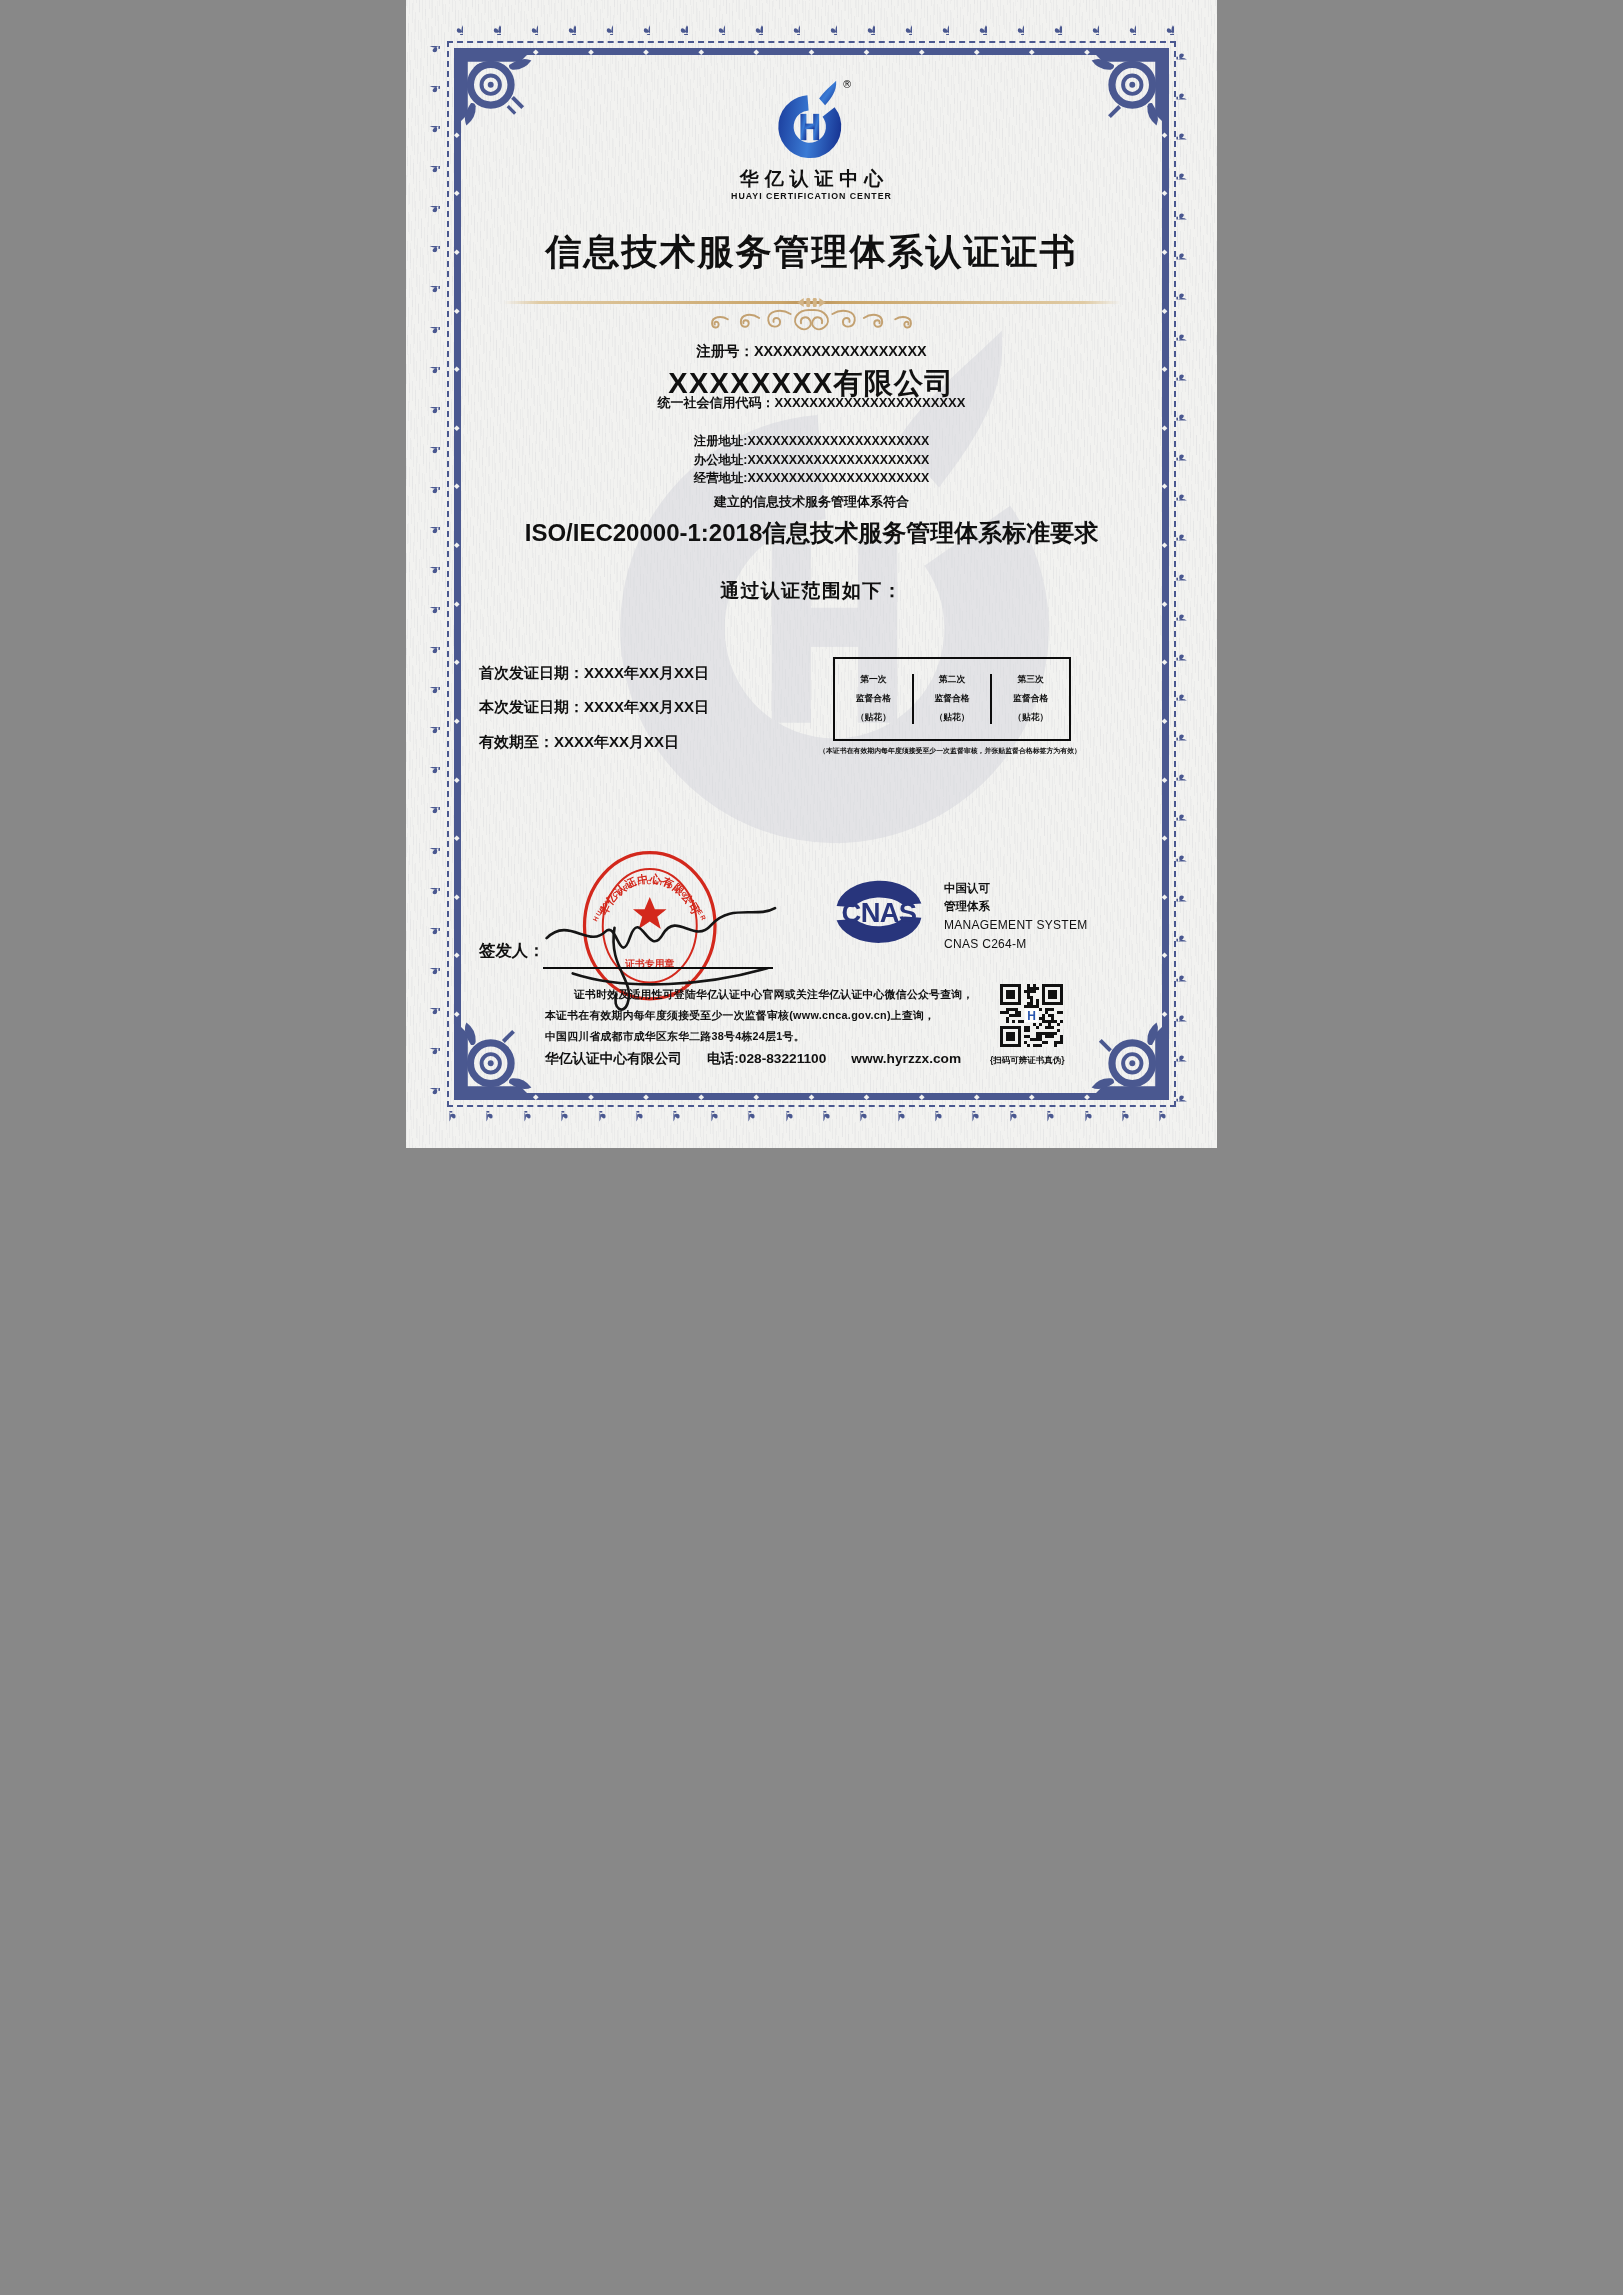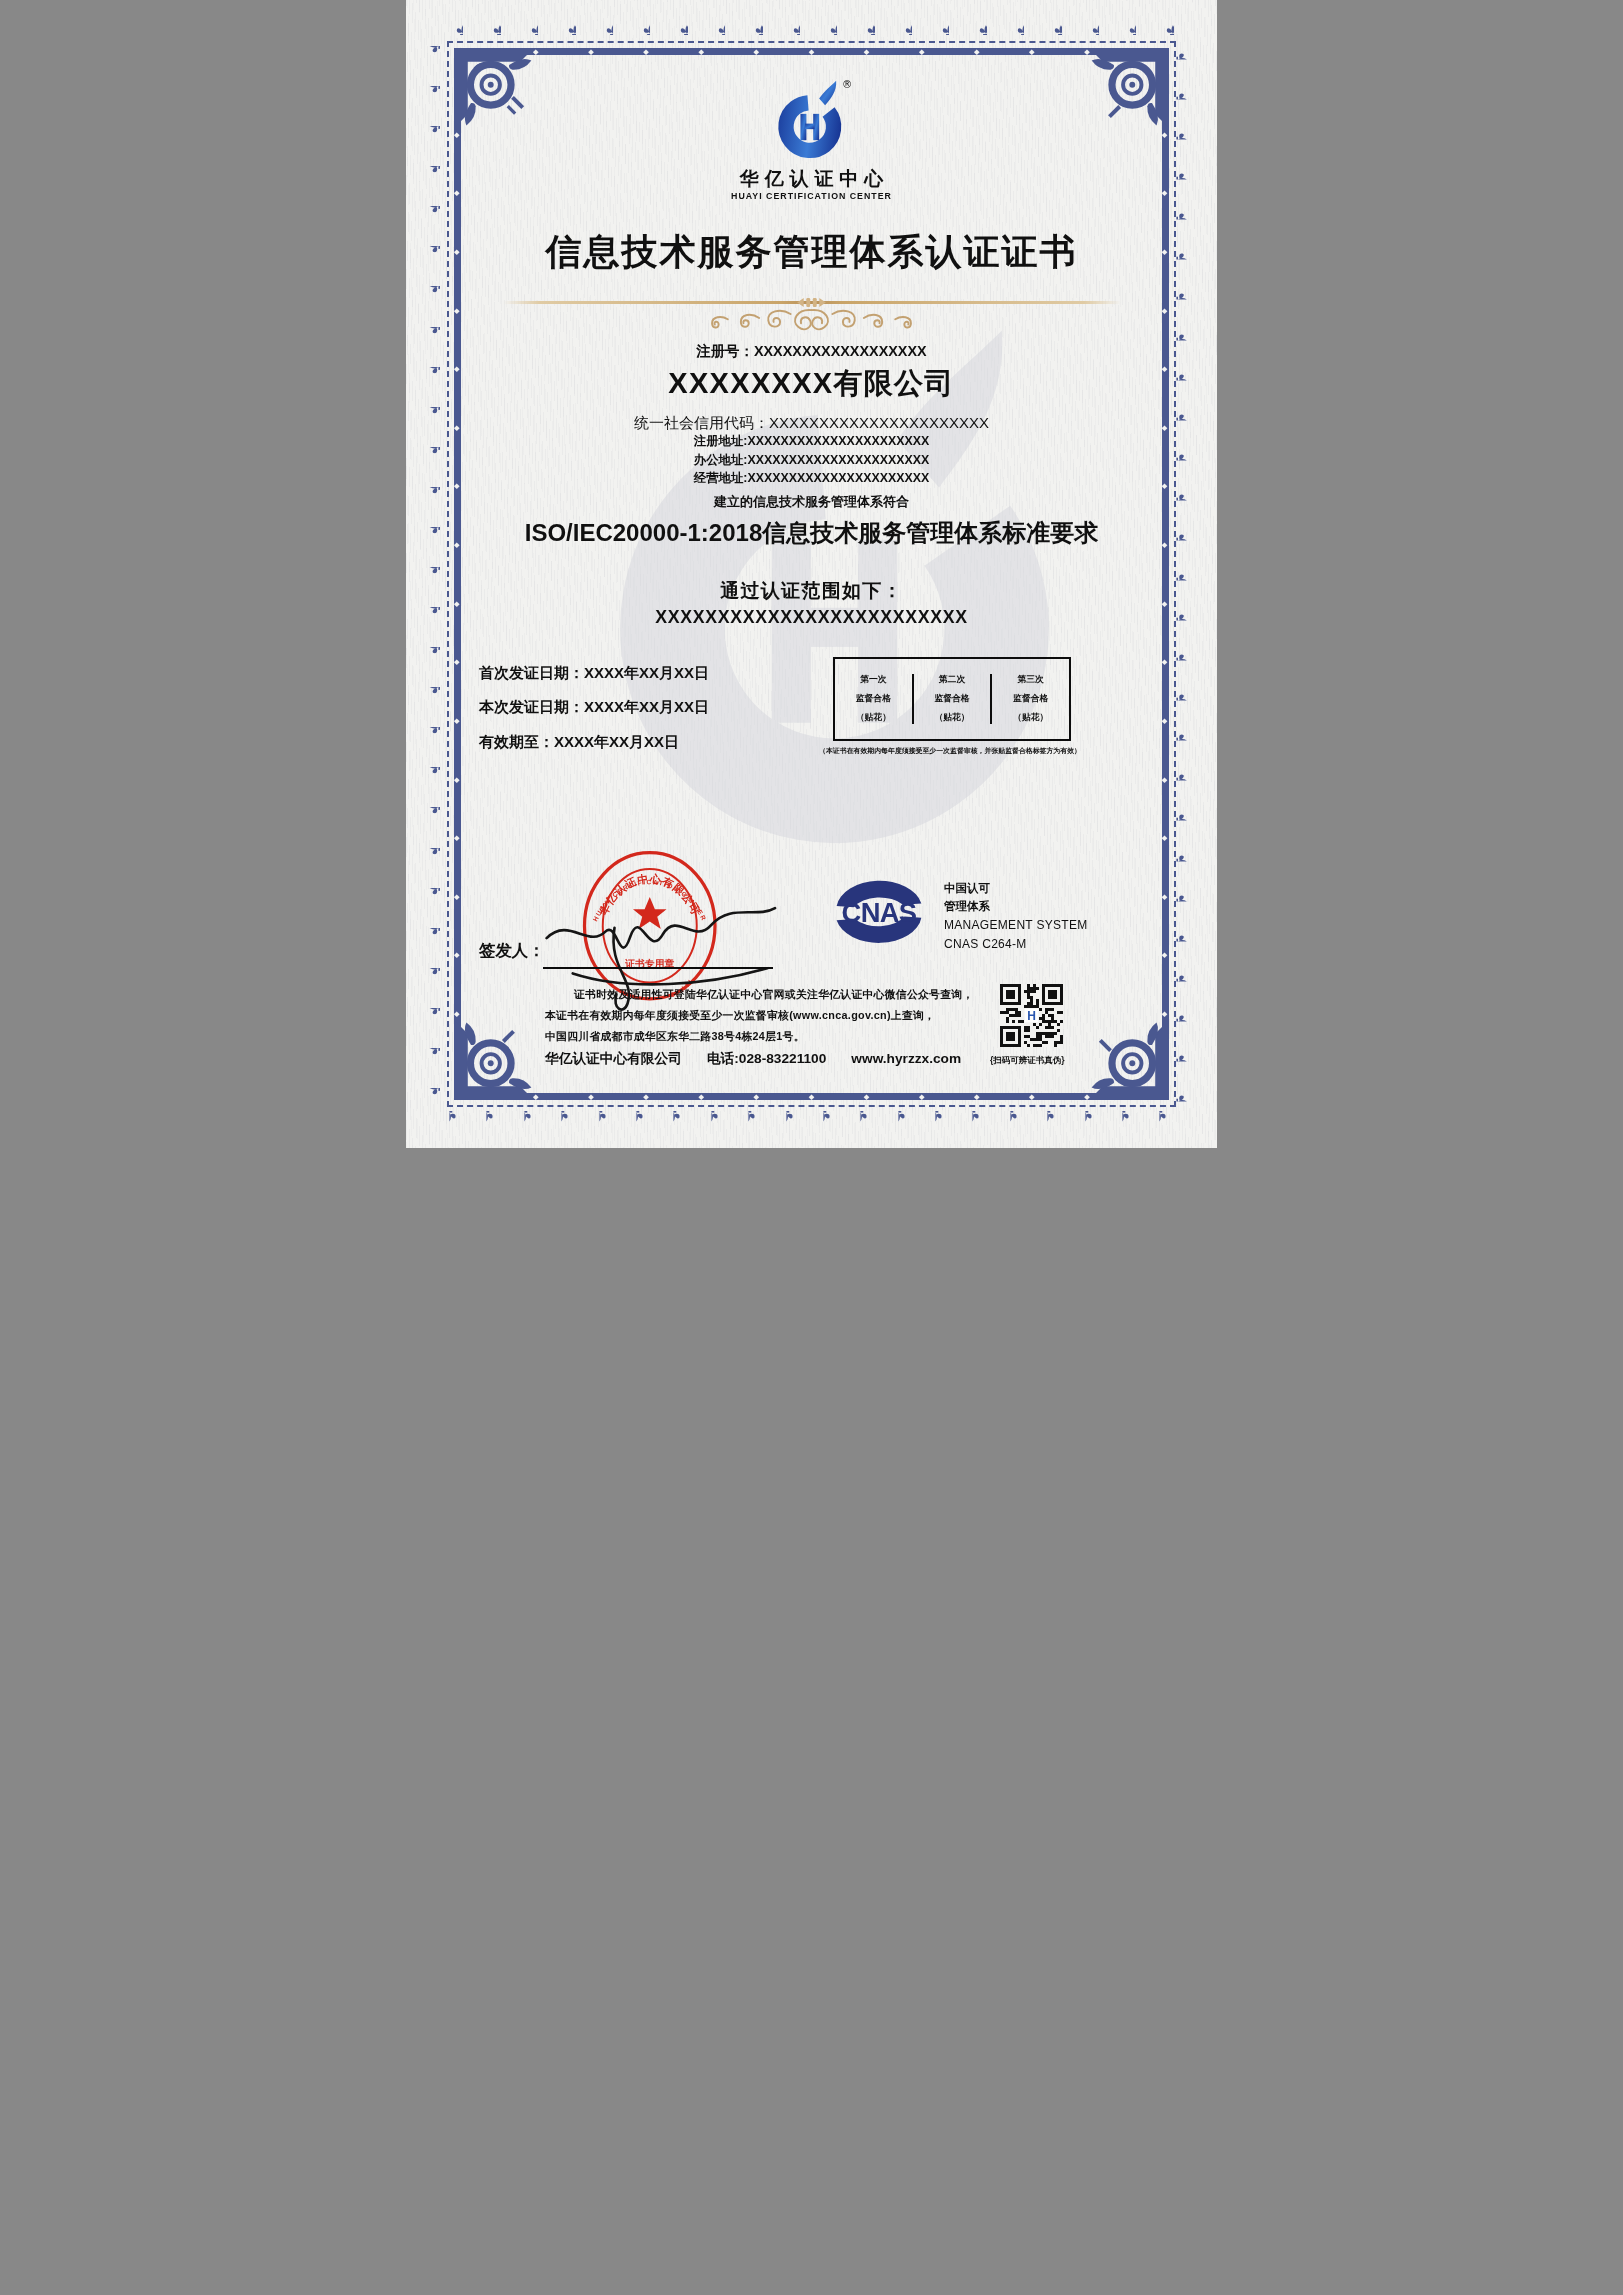--- a/index.html
+++ b/index.html
@@ -42,21 +42,21 @@
   
   .content{position:absolute; inset:0; z-index:5;}
   .watermark{position:absolute; left:167px; top:308px; width:523px; height:589px; z-index:1; opacity:0.55;}
   .logo-cn{top:166px; font-size:19px; font-weight:900; letter-spacing:5.9px; text-indent:5.9px;}
   .logo-en{top:191px; font-size:8.8px; font-weight:800; letter-spacing:1px;}
   .cert-title{top:228px; font-size:36px; font-weight:900; letter-spacing:2px;}
   .gold-line{top:301px; left:97px; width:618px; height:2.6px;
     background:linear-gradient(90deg, rgba(201,164,104,0) 0%, #e0cba4 6%, #c9a468 45%, #b8915a 50%, #c9a468 55%, #e0cba4 94%, rgba(201,164,104,0) 100%);}
   .reg-line{top:342px; font-size:14.4px; font-weight:800;}
   .company{top:364px; font-size:29px; font-weight:900; letter-spacing:1.3px;}
-  .credit{top:414px; font-size:15px; font-weight:400;}
+  .credit{top:394px; font-size:13px; font-weight:700;}
   .addr{font-size:12.4px; font-weight:800;}
   .conf1{top:493px; font-size:13px; font-weight:900;}
   .conf2{top:517px; font-size:24px; font-weight:900;}
   .scope-label{top:578px; font-size:19px; font-weight:800; letter-spacing:1.3px;}
   .scope-value{top:607px; font-size:17.7px; font-weight:800; letter-spacing:0.7px;}
   .date-row{left:73px; font-size:15px; font-weight:700;}
   .sup-table{left:427px; top:657px; width:234px; height:80px; border:2px solid #0c0c0c; display:flex; background:transparent;align-items:center;}
   .sup-cell{flex:1; display:flex; flex-direction:column; justify-content:center; align-items:center; gap:7.2px; font-size:8.8px; font-weight:800;}
   .sup-cell + .sup-cell{border-left:2px solid #0c0c0c;}
   .sup-note{top:746px; left:544px; transform:translateX(-50%); white-space:nowrap; font-size:6.9px; font-weight:800;}
@@ -579,21 +579,20 @@
       <span>办公地址:</span><span>XXXXXXXXXXXXXXXXXXXXXX</span>
     </div>
     <div class="abs ctr addr" style="top:470px;">
       <span>经营地址:</span><span>XXXXXXXXXXXXXXXXXXXXXX</span>
     </div>
 
     <div class="abs ctr conf1">建立的信息技术服务管理体系符合</div>
     <div class="abs ctr conf2">ISO/IEC20000-1:2018信息技术服务管理体系标准要求</div>
 
     <div class="abs ctr scope-label">通过认证范围如下：</div>
-    <div class="abs ctr scope-value">XXXXXXXXXXXXXXXXXXXXXXXXX</div>
 
     <div class="abs date-row" style="top:664px;">
       <span>首次发证日期：</span><span>XXXX年XX月XX日</span>
     </div>
     <div class="abs date-row" style="top:698px;">
       <span>本次发证日期：</span><span>XXXX年XX月XX日</span>
     </div>
     <div class="abs date-row" style="top:733px;">
       <span>有效期至：</span><span>XXXX年XX月XX日</span>
     </div>

